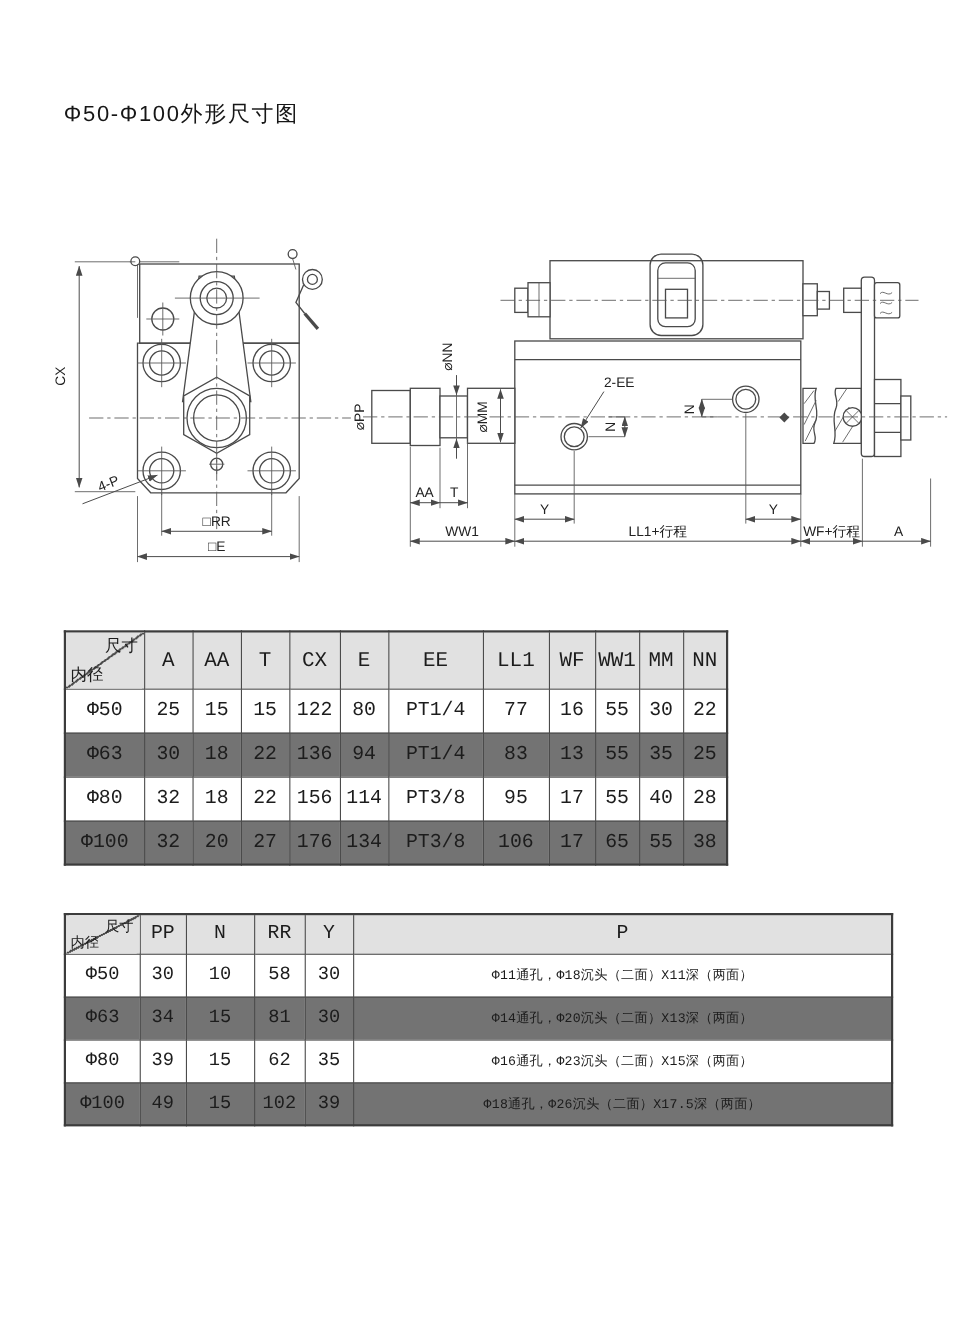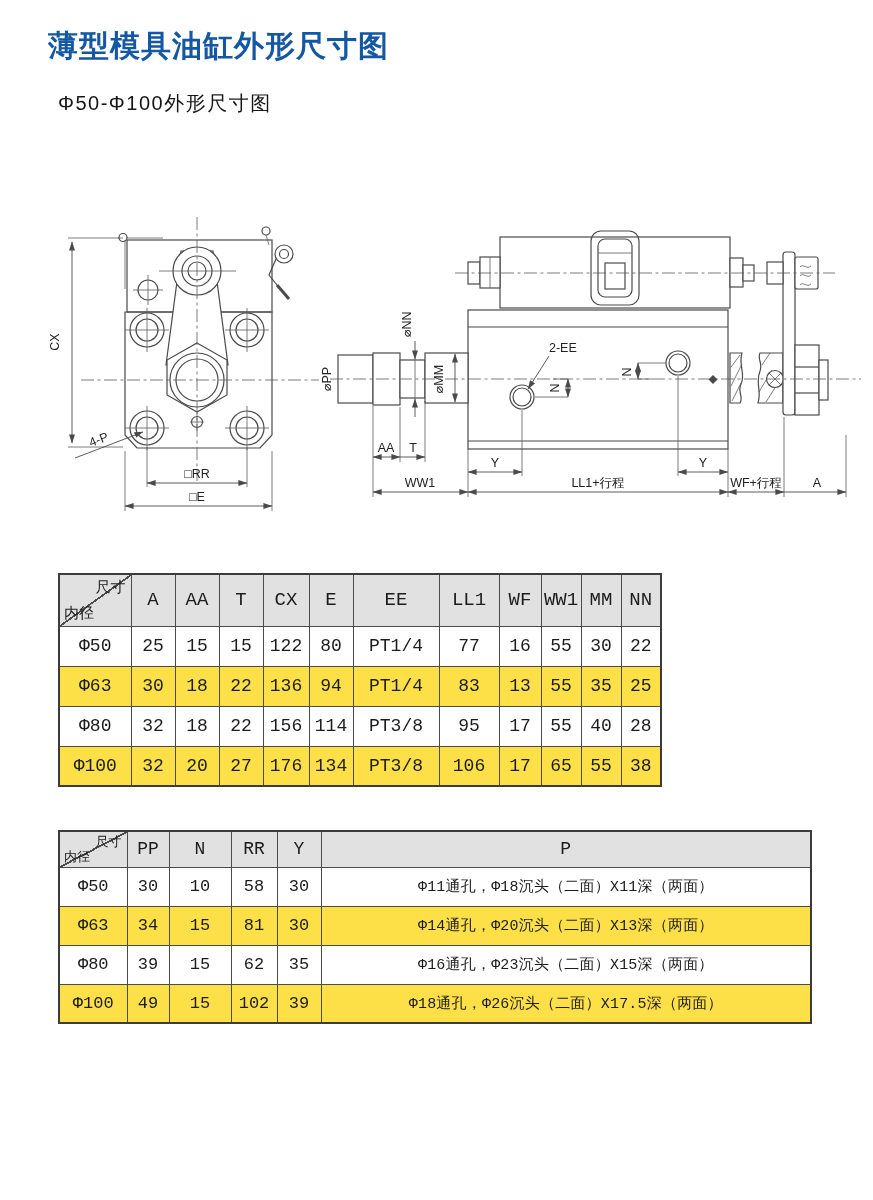--- a/index.html
+++ b/index.html
@@ -9,34 +9,34 @@
   .abs{position:absolute;}
 
   #doc-title{left:48px;top:26px;font-size:30px;font-weight:bold;color:#1457a3;letter-spacing:1px;}
   #doc-subtitle{left:58px;top:90px;font-size:20px;color:#161616;letter-spacing:1.5px;}
   #doc-model{left:56px;top:146px;font-size:21px;color:#1a1a1a;letter-spacing:0.5px;}
 
   table.t{position:absolute;border-collapse:collapse;table-layout:fixed;
           border:2px solid #3c3c3c;background:#fff;font-family:Liberation Mono, monospace;}
   table.t th,table.t td{border:1.6px solid #4b4b4b;text-align:center;vertical-align:middle;
           font-weight:normal;padding:0;color:#1c1c1c;}
-  table.t tr.shade th,table.t tr.shade td{background:#fde047;}
+  table.t tr.shade th,table.t tr.shade td{background:#737373;}
 
   #table1{left:58px;top:573px;width:596px;}
   #table1 thead tr{height:52px;background:#e1e1e1;}
   #table1 thead th{font-size:19px;}
   #table1 tbody tr{height:40px;}
   #table1 tbody th,#table1 tbody td{font-size:18px;}
 
   #table2{left:58px;top:830px;width:752px;}
   #table2 thead tr{height:36px;background:#e1e1e1;}
   #table2 thead th{font-size:18px;}
   #table2 tbody tr{height:39px;}
   #table2 tbody th,#table2 tbody td{font-size:17px;}
-  #table2 tbody td.pcol{font-size:15px;letter-spacing:0.2px;}
+  #table2 tbody td.pcol{font-size:12px;letter-spacing:0.2px;}
 
   th.corner{position:relative;
     background:linear-gradient(to bottom right,
       transparent calc(50% - 0.9px), #4a4a4a calc(50% - 0.9px),
       #4a4a4a calc(50% + 0.9px), transparent calc(50% + 0.9px)) #e1e1e1;}
   th.corner .c-top{position:absolute;top:3px;right:5px;font-size:15px;}
   th.corner .c-bot{position:absolute;bottom:3px;left:4px;font-size:15px;}
   #table2 th.corner .c-top{font-size:13px;top:1px;}
   #table2 th.corner .c-bot{font-size:13px;bottom:1px;}
 
@@ -47,21 +47,20 @@
   #drawing .cl{stroke:#5a5a5a;stroke-width:0.8;fill:none;stroke-dasharray:13 3.5 3 3.5;}
   #drawing .dim{stroke:#4a4a4a;stroke-width:0.9;fill:none;}
   #drawing text{font-family:"Liberation Sans","DejaVu Sans",sans-serif;font-size:12.5px;fill:#222;}
   #drawing .hatch{stroke:#5a5a5a;stroke-width:0.8;fill:none;}
 </style>
 </head>
 <body>
 
 <div id="page">
 
-  <div id="doc-title" class="abs">薄型模具油缸外形尺寸图</div>
   <div id="doc-subtitle" class="abs">Φ50-Φ100外形尺寸图</div>
 
   <svg id="drawing" class="abs" width="830" height="330" viewBox="0 0 830 330">
     <defs>
       <marker id="arr" markerUnits="userSpaceOnUse" markerWidth="10" markerHeight="8" refX="8.6" refY="3" orient="auto-start-reverse">
         <path d="M0,0 L9,3 L0,6 Z" fill="#4a4a4a"></path>
       </marker>
     </defs>
 
     <g>

